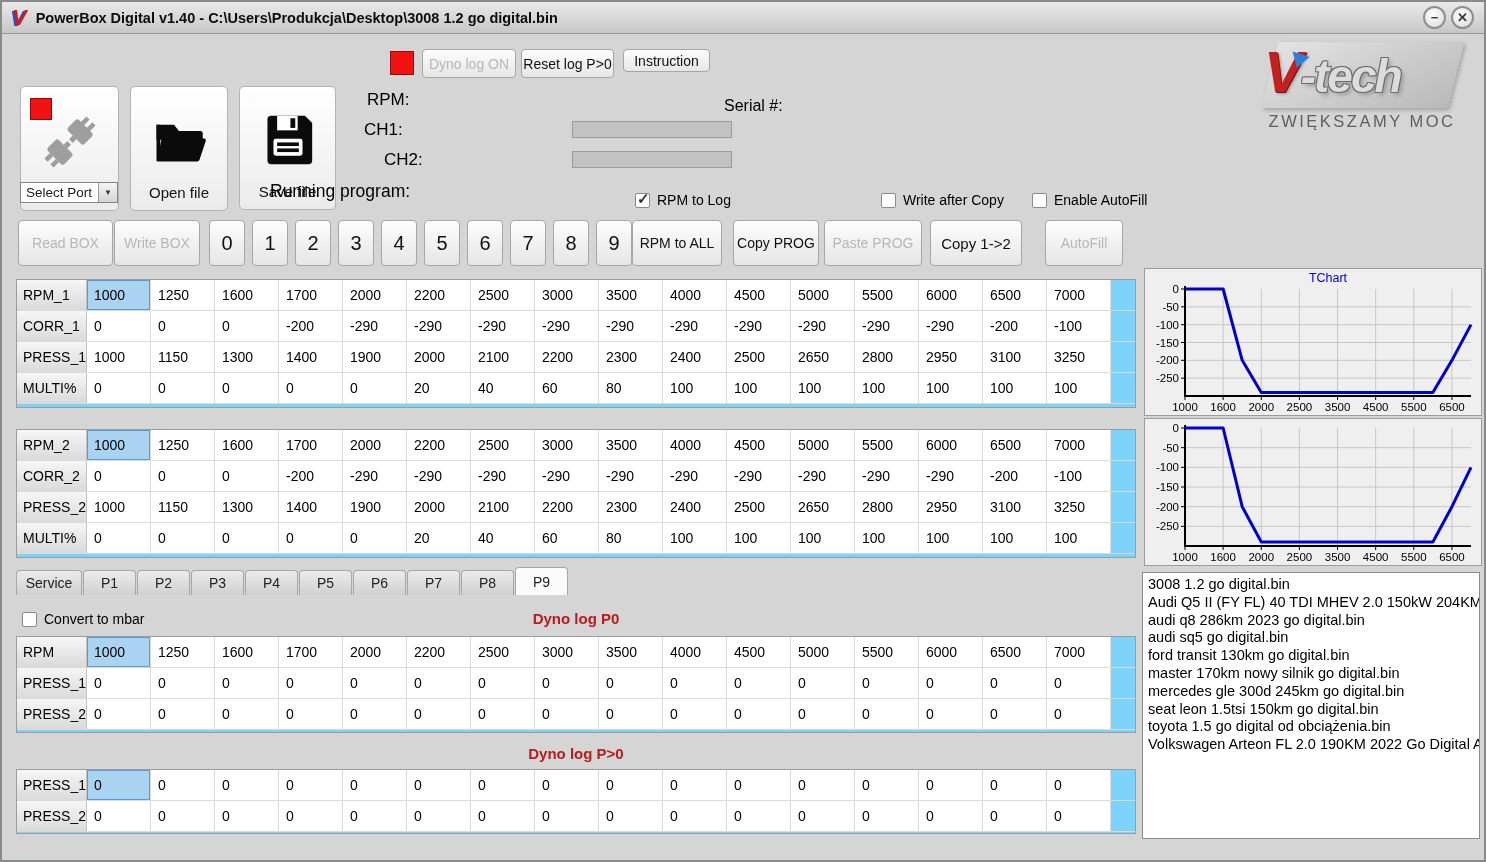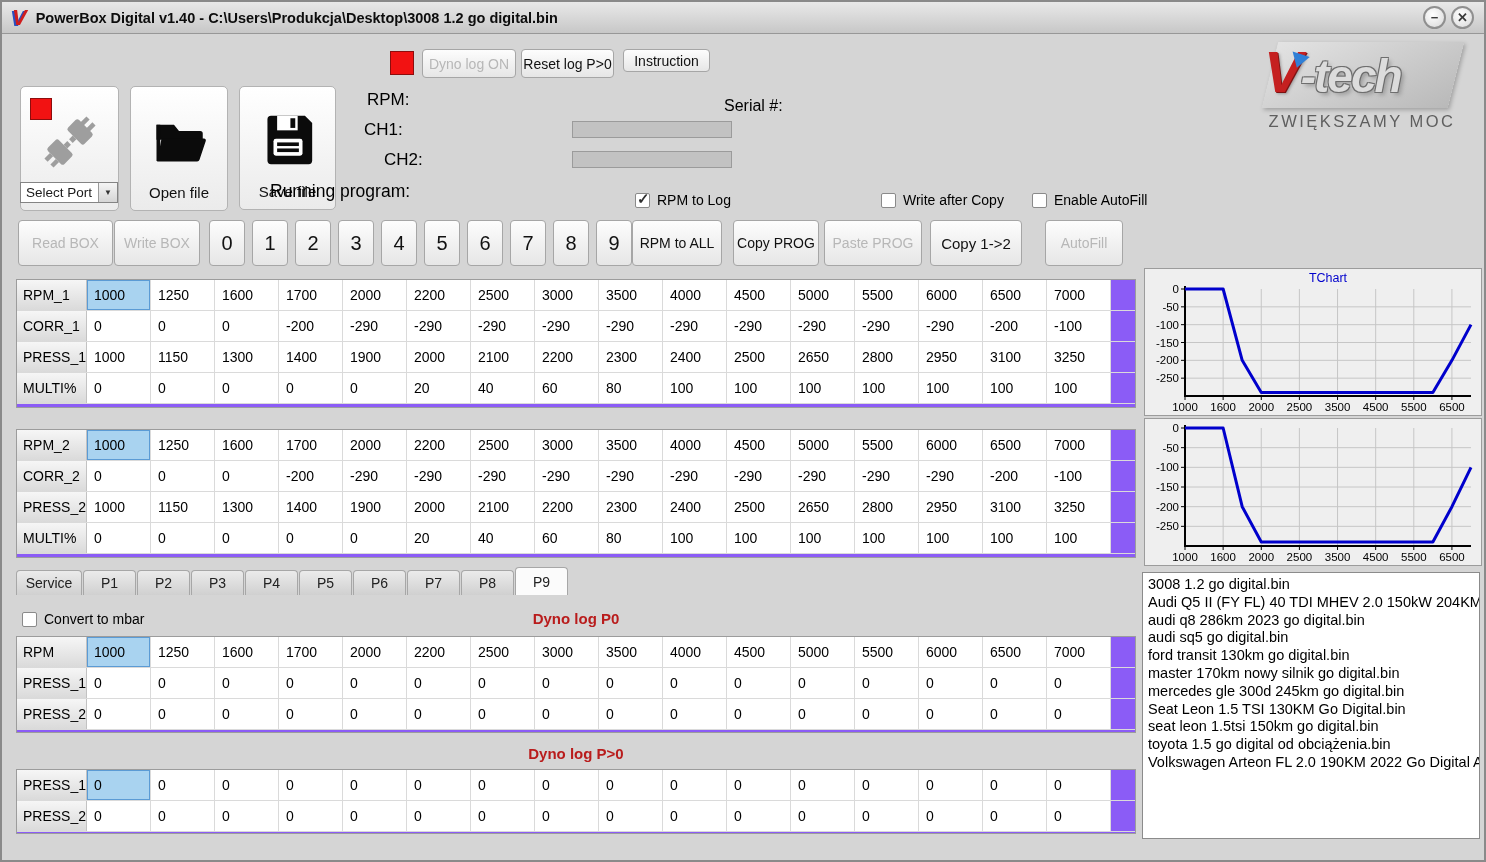--- a/index.html
+++ b/index.html
@@ -40,21 +40,21 @@
   .select .arrowbox { margin-left:auto; width:19px; height:100%;
             background:linear-gradient(#f5f5f5,#d5d5d5); border-left:1px solid #9a9a9a;
             display:flex; align-items:center; justify-content:center;
             font-size:8px; color:#333; }
   .cbrow { position:absolute; display:flex; align-items:center; gap:7px; font-size:14px; color:#000; }
   .cbox { width:15px; height:15px; background:#fff; border:1px solid #8a8a8a;
           border-radius:2px; position:relative; flex:0 0 auto; }
   .cbox.checked::after { content:"✓"; position:absolute; top:-4px; left:1px;
           font-size:15px; font-weight:bold; color:#2e2e2e; }
   
-  .panel { position:absolute; background:#8b5cf6; border:1px solid #9c9c9c; overflow:hidden; }
+  .panel { position:absolute; background:#7dd3fc; border:1px solid #9c9c9c; overflow:hidden; }
   .trow { display:flex; height:31px; border-bottom:1px solid #dadada; }
   .tlabel { width:70px; flex:0 0 70px; background:linear-gradient(#f6f6f6,#dadada);
             border-right:1px solid #c2c2c2; display:flex; align-items:center;
             padding-left:6px; font-size:14px; color:#000; overflow:hidden; white-space:nowrap; }
   .tcell { width:64px; flex:0 0 64px; border-right:1px solid #dadada;
            display:flex; align-items:center; padding-left:7px; font-size:14px;
            color:#000; background:#fff; }
   .tcell.selected { background:#a9d3f0; box-shadow:inset 0 0 0 1px #5b9bd5; }
   
   .tabbar { position:absolute; display:flex; align-items:flex-end; height:28px; gap:1px; }
@@ -578,19 +578,18 @@
       </svg></div>
 
   <div class="filelist">
       <div class="fitem">3008 1.2 go digital.bin</div>
       <div class="fitem">Audi Q5 II (FY FL) 40 TDI MHEV 2.0 150kW 204KM (</div>
       <div class="fitem">audi q8 286km 2023 go digital.bin</div>
       <div class="fitem">audi sq5 go digital.bin</div>
       <div class="fitem">ford transit 130km go digital.bin</div>
       <div class="fitem">master 170km nowy silnik go digital.bin</div>
       <div class="fitem">mercedes gle 300d 245km go digital.bin</div>
-      <div class="fitem">Seat Leon 1.5 TSI 130KM Go Digital.bin</div>
       <div class="fitem">seat leon 1.5tsi 150km go digital.bin</div>
       <div class="fitem">toyota 1.5 go digital od obciążenia.bin</div>
       <div class="fitem">Volkswagen Arteon FL 2.0 190KM 2022 Go Digital Au</div>
     </div>
 
 </div>
 
 </body></html>

